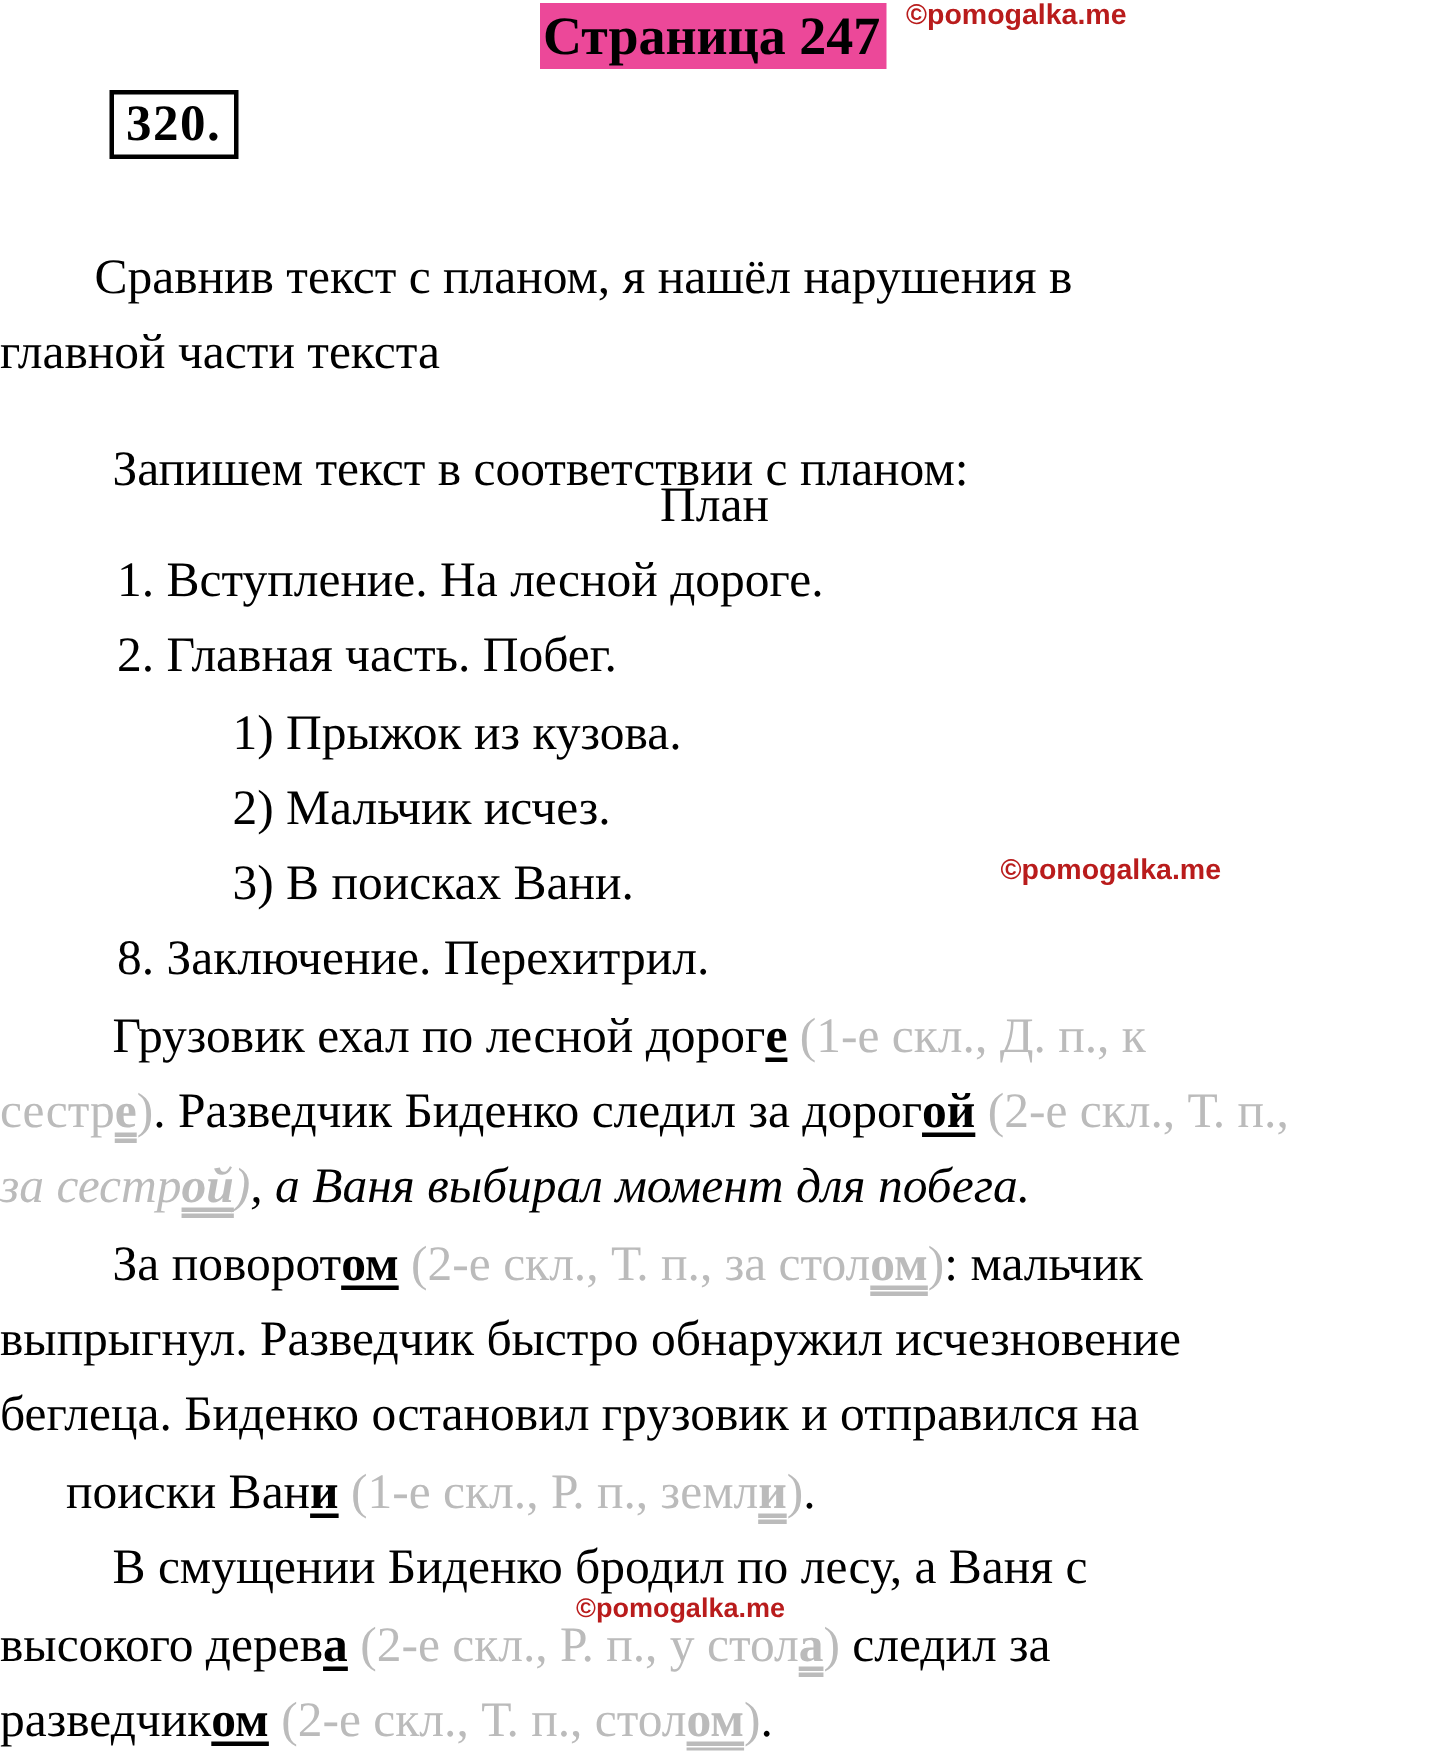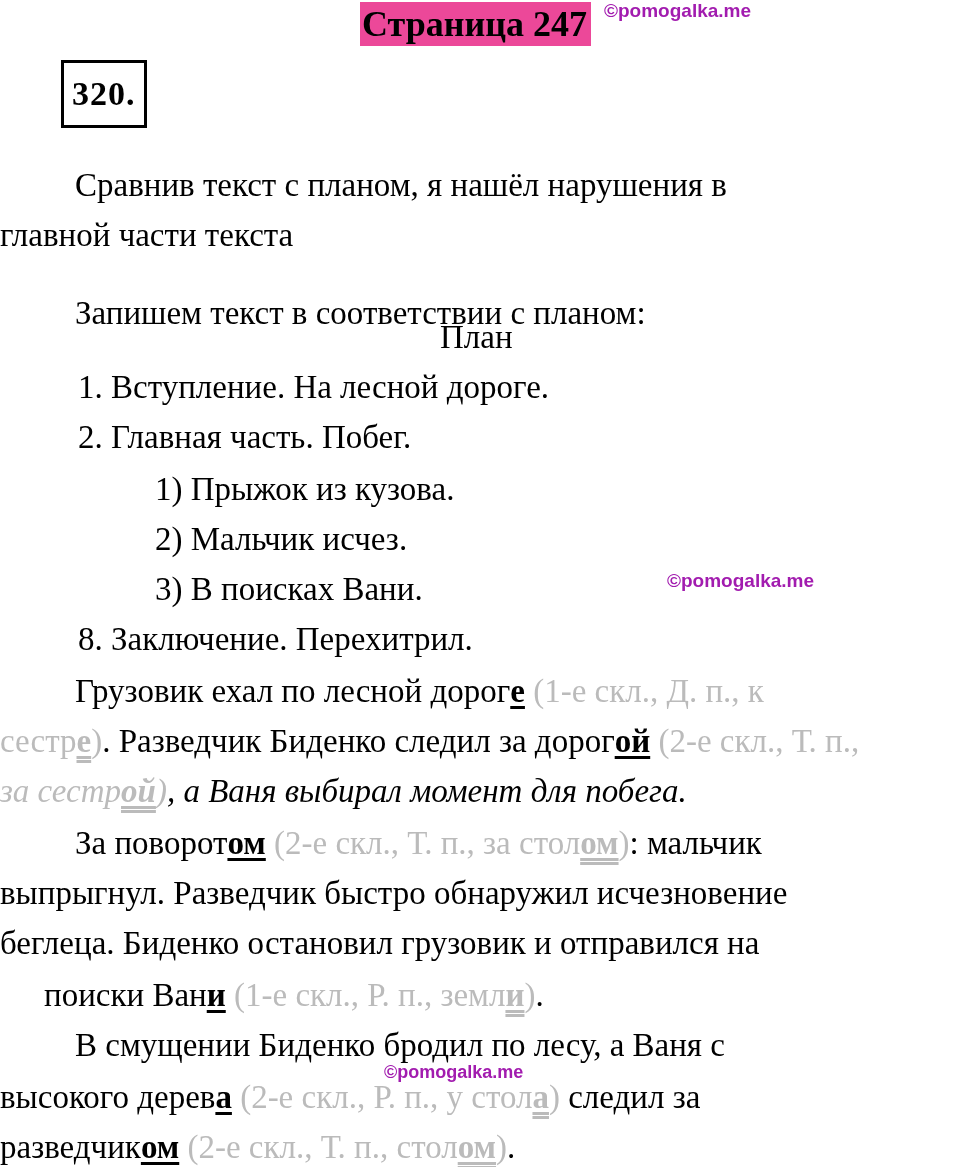--- a/index.html
+++ b/index.html
@@ -10,47 +10,47 @@
   }
   .header {
     position: absolute; top: 2px; left: 360px;
     background: #ec4899;
     font-weight: bold; font-size: 36px; line-height: 44px;
     padding: 0 4px 0 2px;
   }
   .wm {
     position: absolute;
     font-family: "Liberation Sans", "DejaVu Sans", sans-serif;
-    font-weight: bold; font-size: 19px; color: #a21caf;
+    font-weight: bold; font-size: 19px; color: #b91c1c;
   }
   .wm-top { top: 0px; left: 604px; }
   .wm-mid { top: 570px; left: 667px; }
   .wm-bot { top: 1062px; left: 384px; font-size: 18px; }
   .task-num {
-    position: absolute; top: 60px; left: 61px;
-    border: 3px solid #000; padding: 11px 8px;
+    position: absolute; top: 60px; left: 73px;
+    border: 3px solid #000; padding: 0 8px;
     font-weight: bold; font-size: 34px; line-height: 40px;
     letter-spacing: 1px;
     text-align: center;
   }
   .p {
     position: absolute; left: 0; font-size: 33px; line-height: 50px; white-space: nowrap;
   }
   .gray { color: #bbbbbb; }
   .b { font-weight: bold; text-decoration: underline; text-decoration-thickness: 3px; text-underline-offset: 4px; }
   .gu { color: #bbbbbb; font-weight: bold; text-decoration: underline double; text-underline-offset: 4px; }
 </style>
 </head>
 <body>
 
 <div class="header">Страница 247</div>
 <div class="wm wm-top">©pomogalka.me</div>
 <div class="task-num">320.</div>
 
-<div class="p" style="top:160px; left:75px;text-align:right;">Сравнив текст с планом, я нашёл нарушения в</div>
+<div class="p" style="top:160px; left:63px;text-align:right;">Сравнив текст с планом, я нашёл нарушения в</div>
 <div class="p" style="top:210px;">главной части текста</div>
 <div class="p" style="top:262px; left:75px;margin-top:26px;">Запишем текст в соответствии с планом:</div>
 
 <div class="p" style="top:312px; left:440px;">План</div>
 <div class="p" style="top:362px; left:78px;">1. Вступление. На лесной дороге.</div>
 <div class="p" style="top:412px; left:78px;">2. Главная часть. Побег.</div>
 <div class="p" style="top:464px; left:155px;">1) Прыжок из кузова.</div>
 <div class="p" style="top:514px; left:155px;">2) Мальчик исчез.</div>
 <div class="p" style="top:564px; left:155px;">3) В поисках Вани.</div>
 <div class="wm wm-mid">©pomogalka.me</div>

